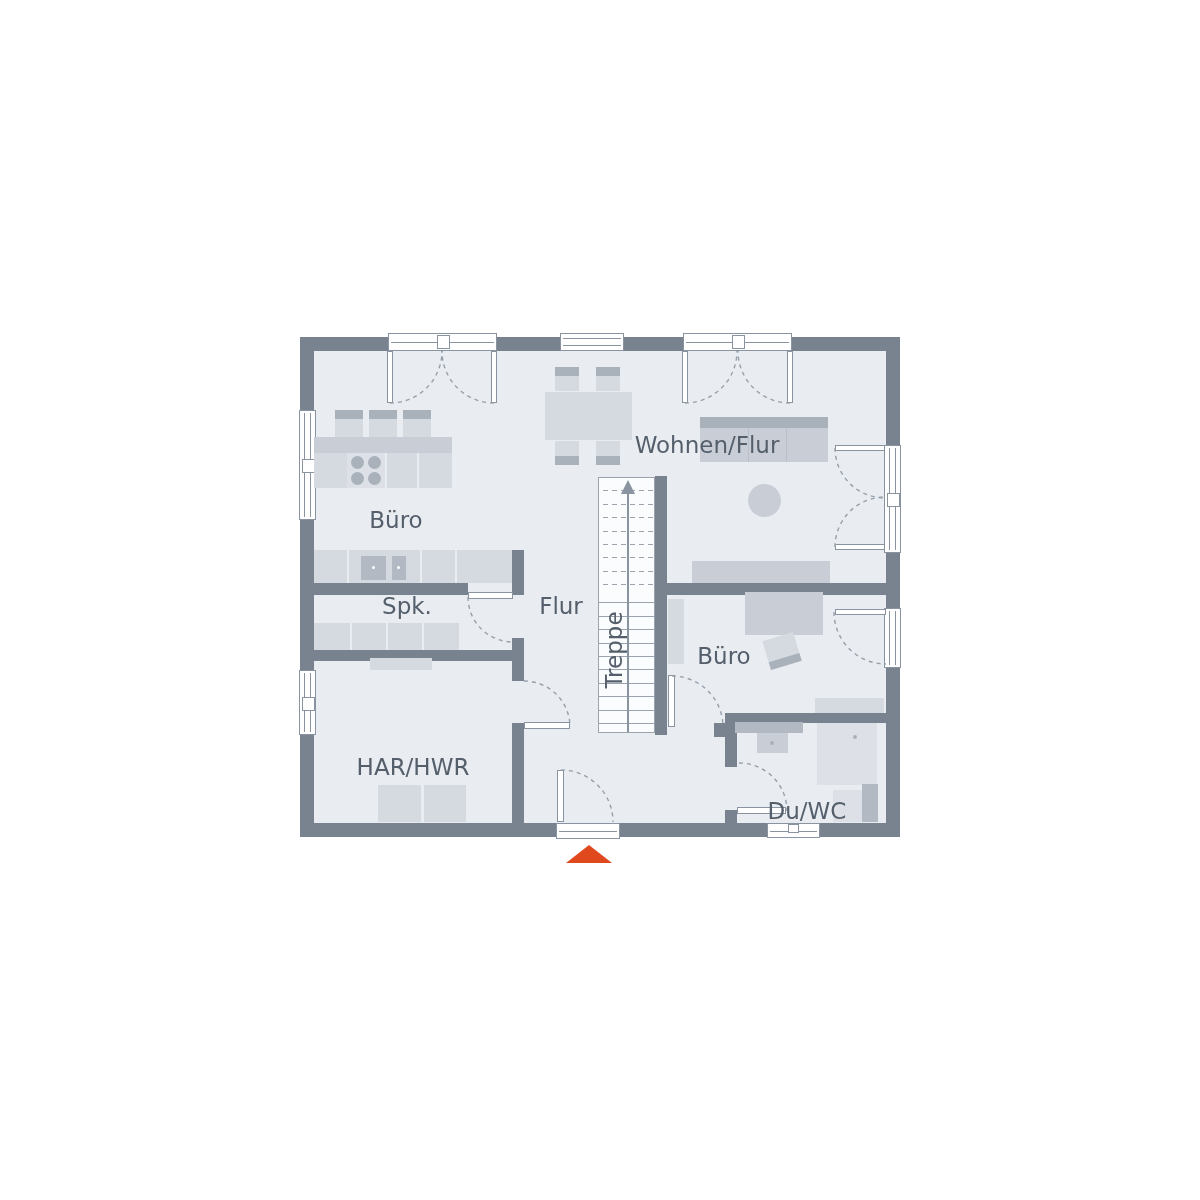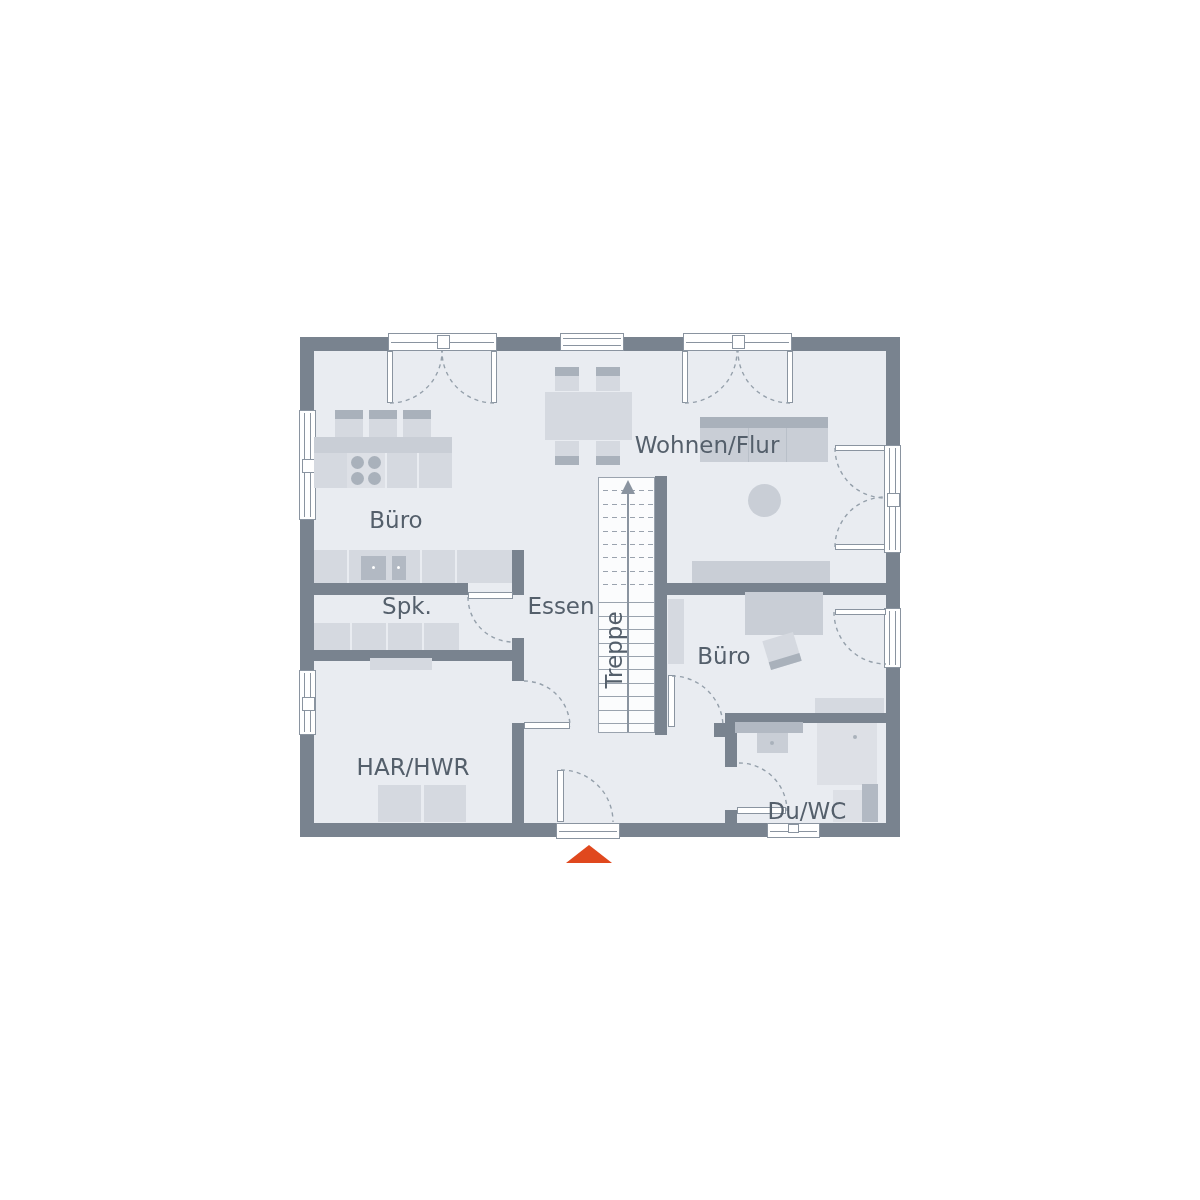--- a/index.html
+++ b/index.html
@@ -208,21 +208,21 @@
       <path d="M 524 681 A 46 46 0 0 1 570 727"></path>
       <path d="M 672 676 A 51 51 0 0 1 723 727"></path>
       <path d="M 561 770 A 52 52 0 0 1 613 822"></path>
       <path d="M 739 763 A 48 48 0 0 1 787 811"></path>
     </g>
   </svg>
 
   <div class="lbl" style="left:326px;top:505px;width:140px">Büro</div>
   <div class="lbl" style="left:337px;top:591px;width:140px">Spk.</div>
   <div class="lbl" style="left:323px;top:752px;width:180px">HAR/HWR</div>
-  <div class="lbl" style="left:491px;top:591px;width:140px">Essen</div>
+  <div class="lbl" style="left:491px;top:591px;width:140px">Flur</div>
   <div class="lbl treppe">Treppe</div>
   <div class="lbl" style="left:607px;top:430px;width:200px">Wohnen/Flur</div>
   <div class="lbl" style="left:654px;top:641px;width:140px">Büro</div>
   <div class="lbl" style="left:737px;top:796px;width:140px">Du/WC</div>
 
   <div class="entrance-tri"></div>
 
 </div>
 
 </body></html>

